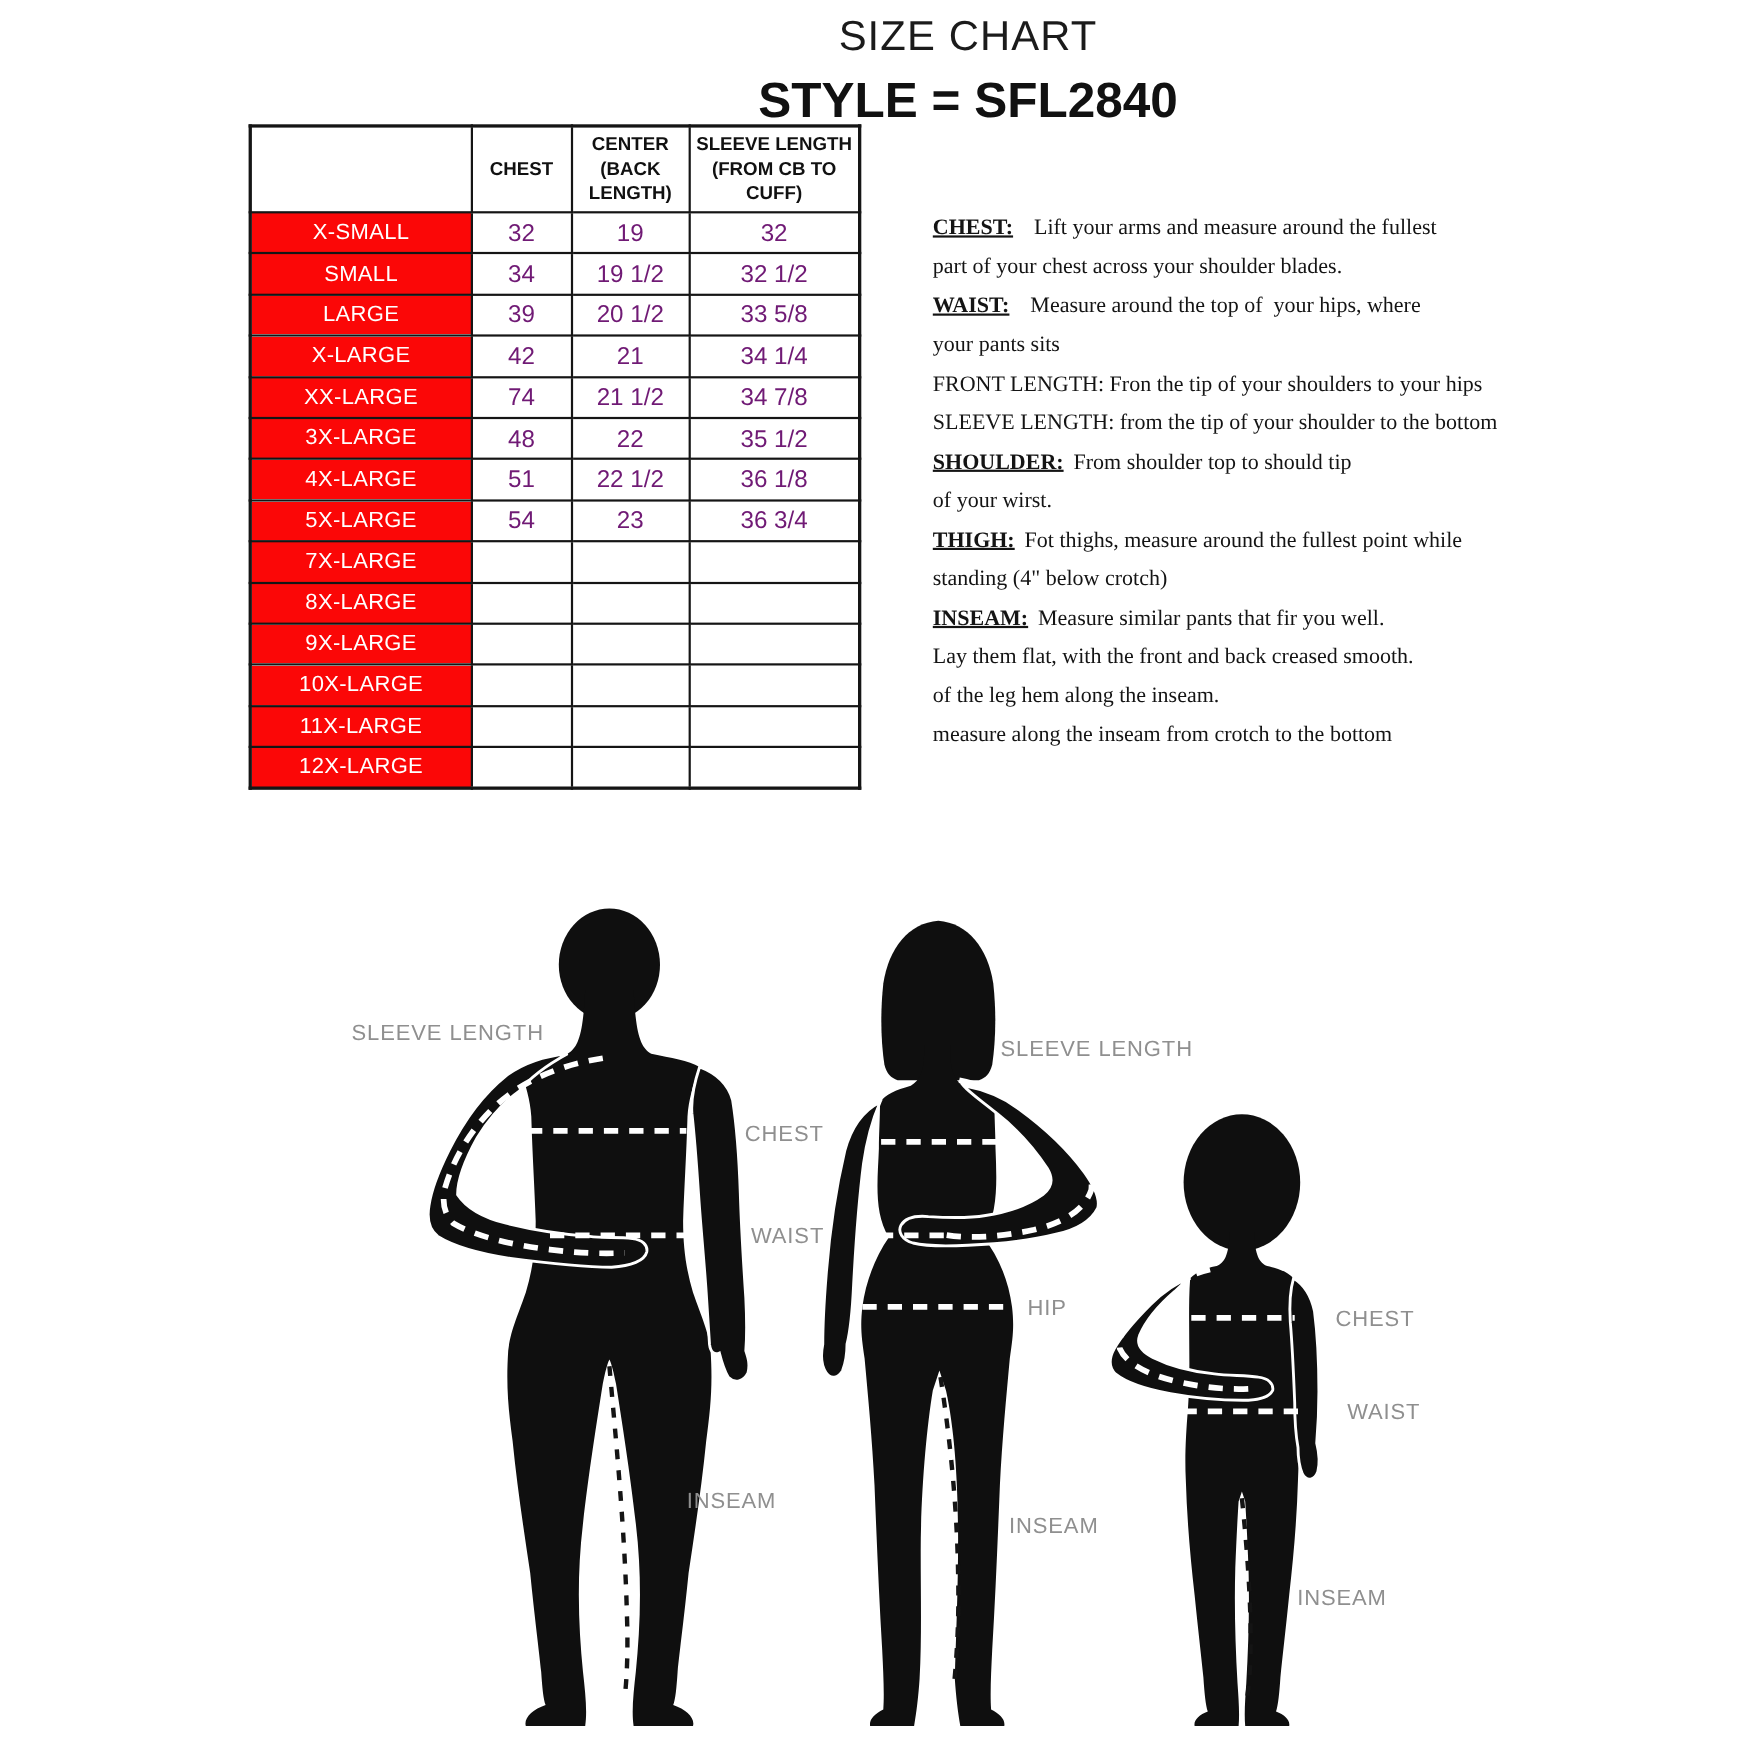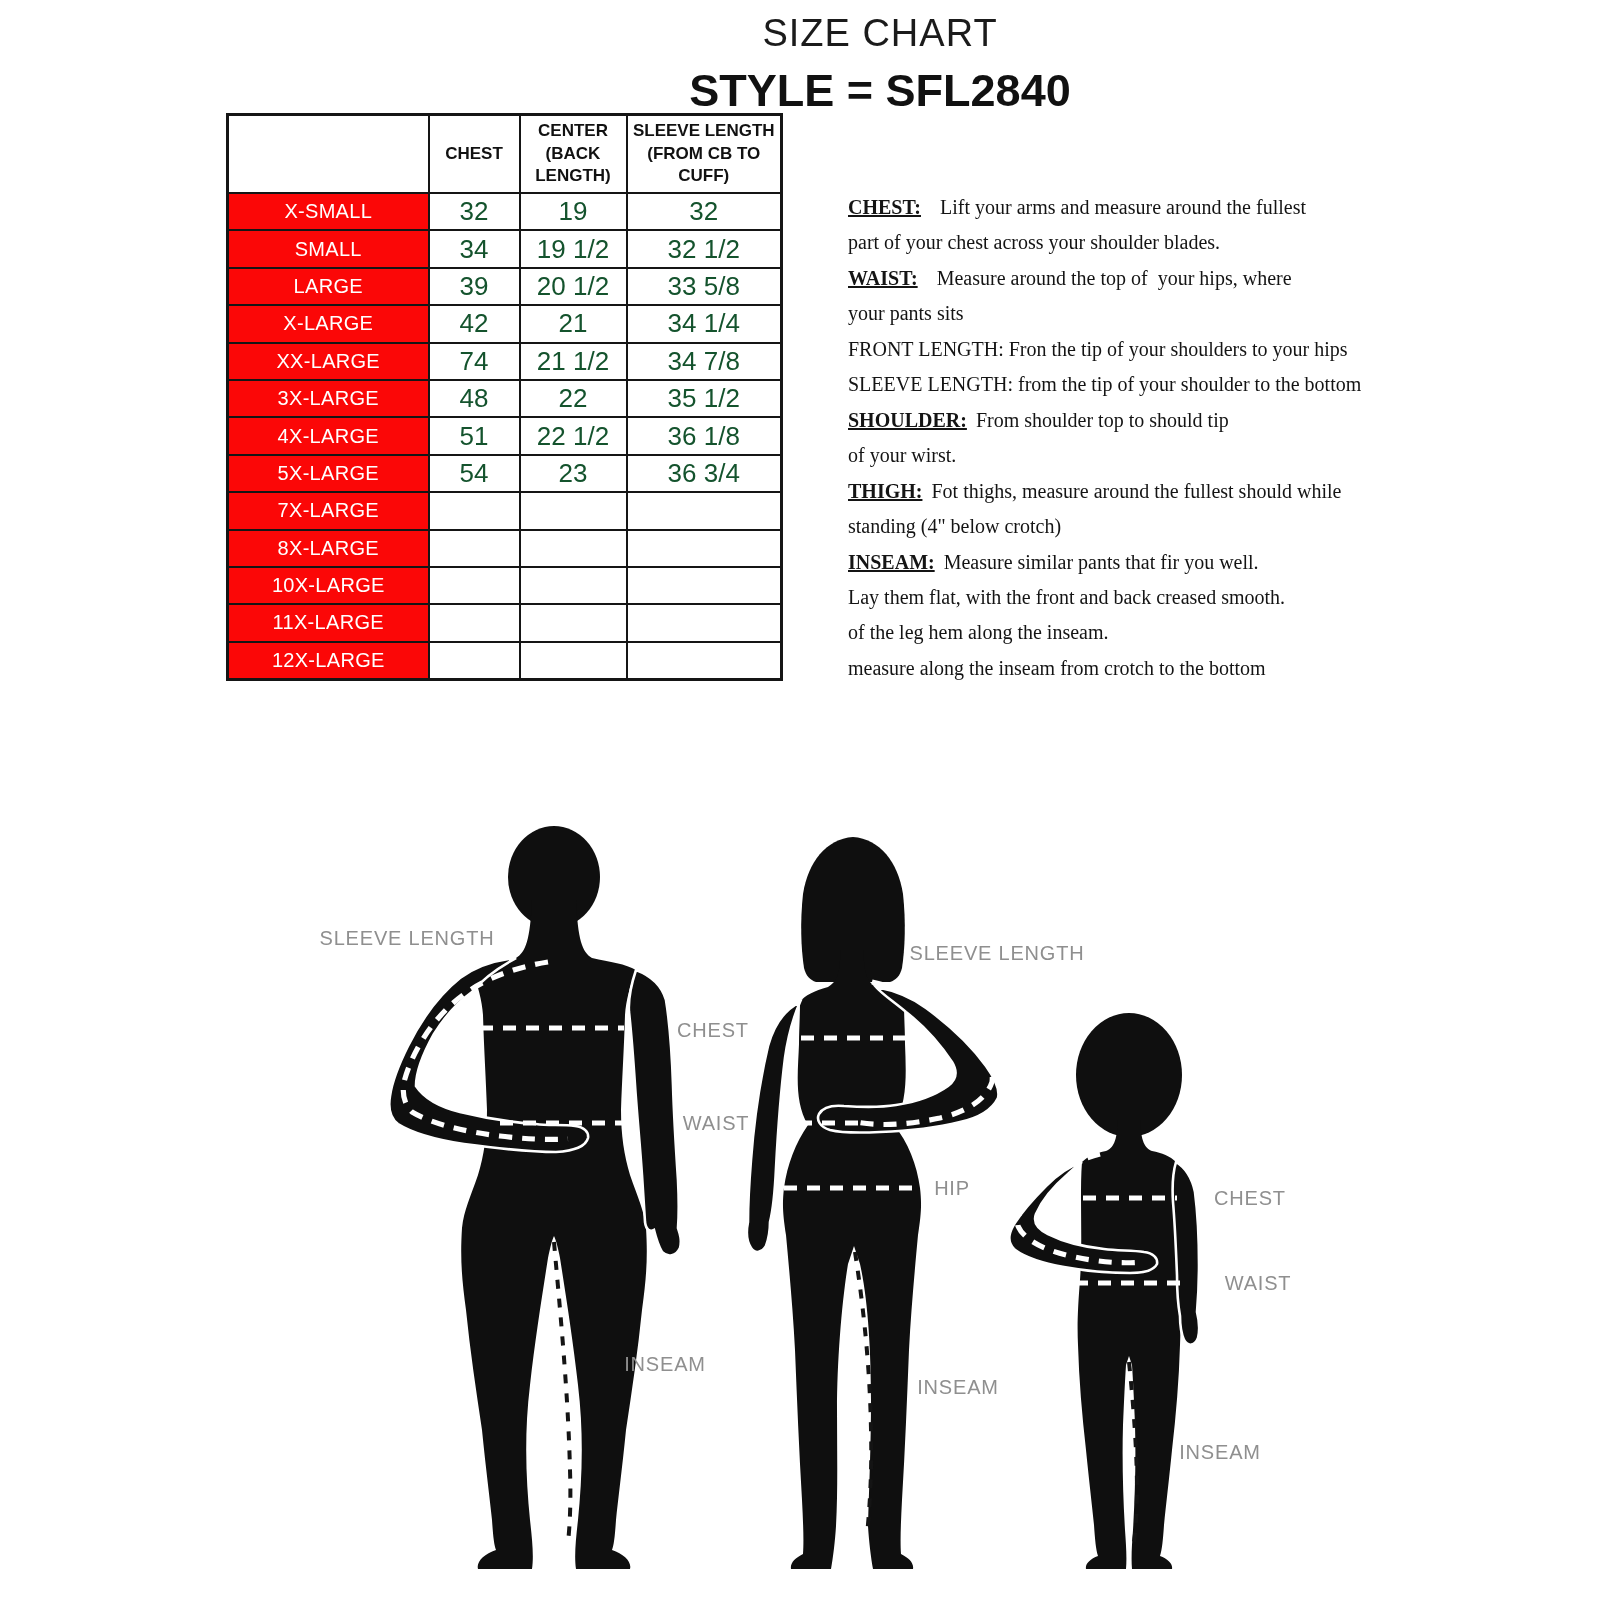--- a/index.html
+++ b/index.html
@@ -13,21 +13,21 @@
 
   
   table.size{position:absolute;left:226px;top:113px;border-collapse:collapse;table-layout:fixed;
              width:554px;border:3px solid #151515;}
   table.size col.c1{width:201px} table.size col.c2{width:91px}
   table.size col.c3{width:107px} table.size col.c4{width:155px}
   table.size th,table.size td{border:2px solid #151515;text-align:center;vertical-align:middle;
              padding:0;overflow:hidden;}
   table.size thead th{height:76px;font-size:17px;font-weight:700;line-height:1.35;white-space:pre-line;background:#fff;color:#111;}
   table.size thead th.redcell{font-size:19px;}
-  table.size td{height:35.4px;font-size:26px;color:#14532d;background:#fff;}
+  table.size td{height:35.4px;font-size:22px;color:#701a75;background:#fff;}
   .redcell{background:var(--red,#fb0707);color:#fff !important;font-weight:400;}
   table.size tbody th{height:35.4px;font-size:20px;letter-spacing:.3px;}
 
   
   .instructions{position:absolute;left:848px;top:190px;width:540px;font-size:20px;
                 line-height:35.45px;color:#141414;font-family:Liberation Serif, serif;}
   .instr-line{white-space:pre-wrap;}
   .lab{font-weight:700;text-decoration:underline;margin-right:9px;}
 
   
@@ -123,20 +123,26 @@
           <td></td>
           <td></td>
         </tr>
         <tr>
           <th class="redcell">8X-LARGE</th>
           <td></td>
           <td></td>
           <td></td>
         </tr>
         <tr>
+          <th class="redcell">9X-LARGE</th>
+          <td></td>
+          <td></td>
+          <td></td>
+        </tr>
+        <tr>
           <th class="redcell">10X-LARGE</th>
           <td></td>
           <td></td>
           <td></td>
         </tr>
         <tr>
           <th class="redcell">11X-LARGE</th>
           <td></td>
           <td></td>
           <td></td>
@@ -152,21 +158,21 @@
 
   <div class="instructions">
       <div class="instr-line"><span class="lab">CHEST:</span><span>  Lift your arms and measure around the fullest</span></div>
       <div class="instr-line"><span>part of your chest across your shoulder blades.</span></div>
       <div class="instr-line"><span class="lab">WAIST:</span><span>  Measure around the top of  your hips, where</span></div>
       <div class="instr-line"><span>your pants sits</span></div>
       <div class="instr-line"><span>FRONT LENGTH: Fron the tip of your shoulders to your hips</span></div>
       <div class="instr-line"><span>SLEEVE LENGTH: from the tip of your shoulder to the bottom</span></div>
       <div class="instr-line"><span class="lab">SHOULDER:</span><span>From shoulder top to should tip</span></div>
       <div class="instr-line"><span>of your wirst.</span></div>
-      <div class="instr-line"><span class="lab">THIGH:</span><span>Fot thighs, measure around the fullest should while</span></div>
+      <div class="instr-line"><span class="lab">THIGH:</span><span>Fot thighs, measure around the fullest point while</span></div>
       <div class="instr-line"><span>standing (4" below crotch)</span></div>
       <div class="instr-line"><span class="lab">INSEAM:</span><span>Measure similar pants that fir you well.</span></div>
       <div class="instr-line"><span>Lay them flat, with the front and back creased smooth.</span></div>
       <div class="instr-line"><span>of the leg hem along the inseam.</span></div>
       <div class="instr-line"><span>measure along the inseam from crotch to the bottom</span></div>
     </div>
 
   <svg class="figures" viewBox="0 0 1040 810" width="1040" height="810" xmlns="http://www.w3.org/2000/svg">
 
     <g>

